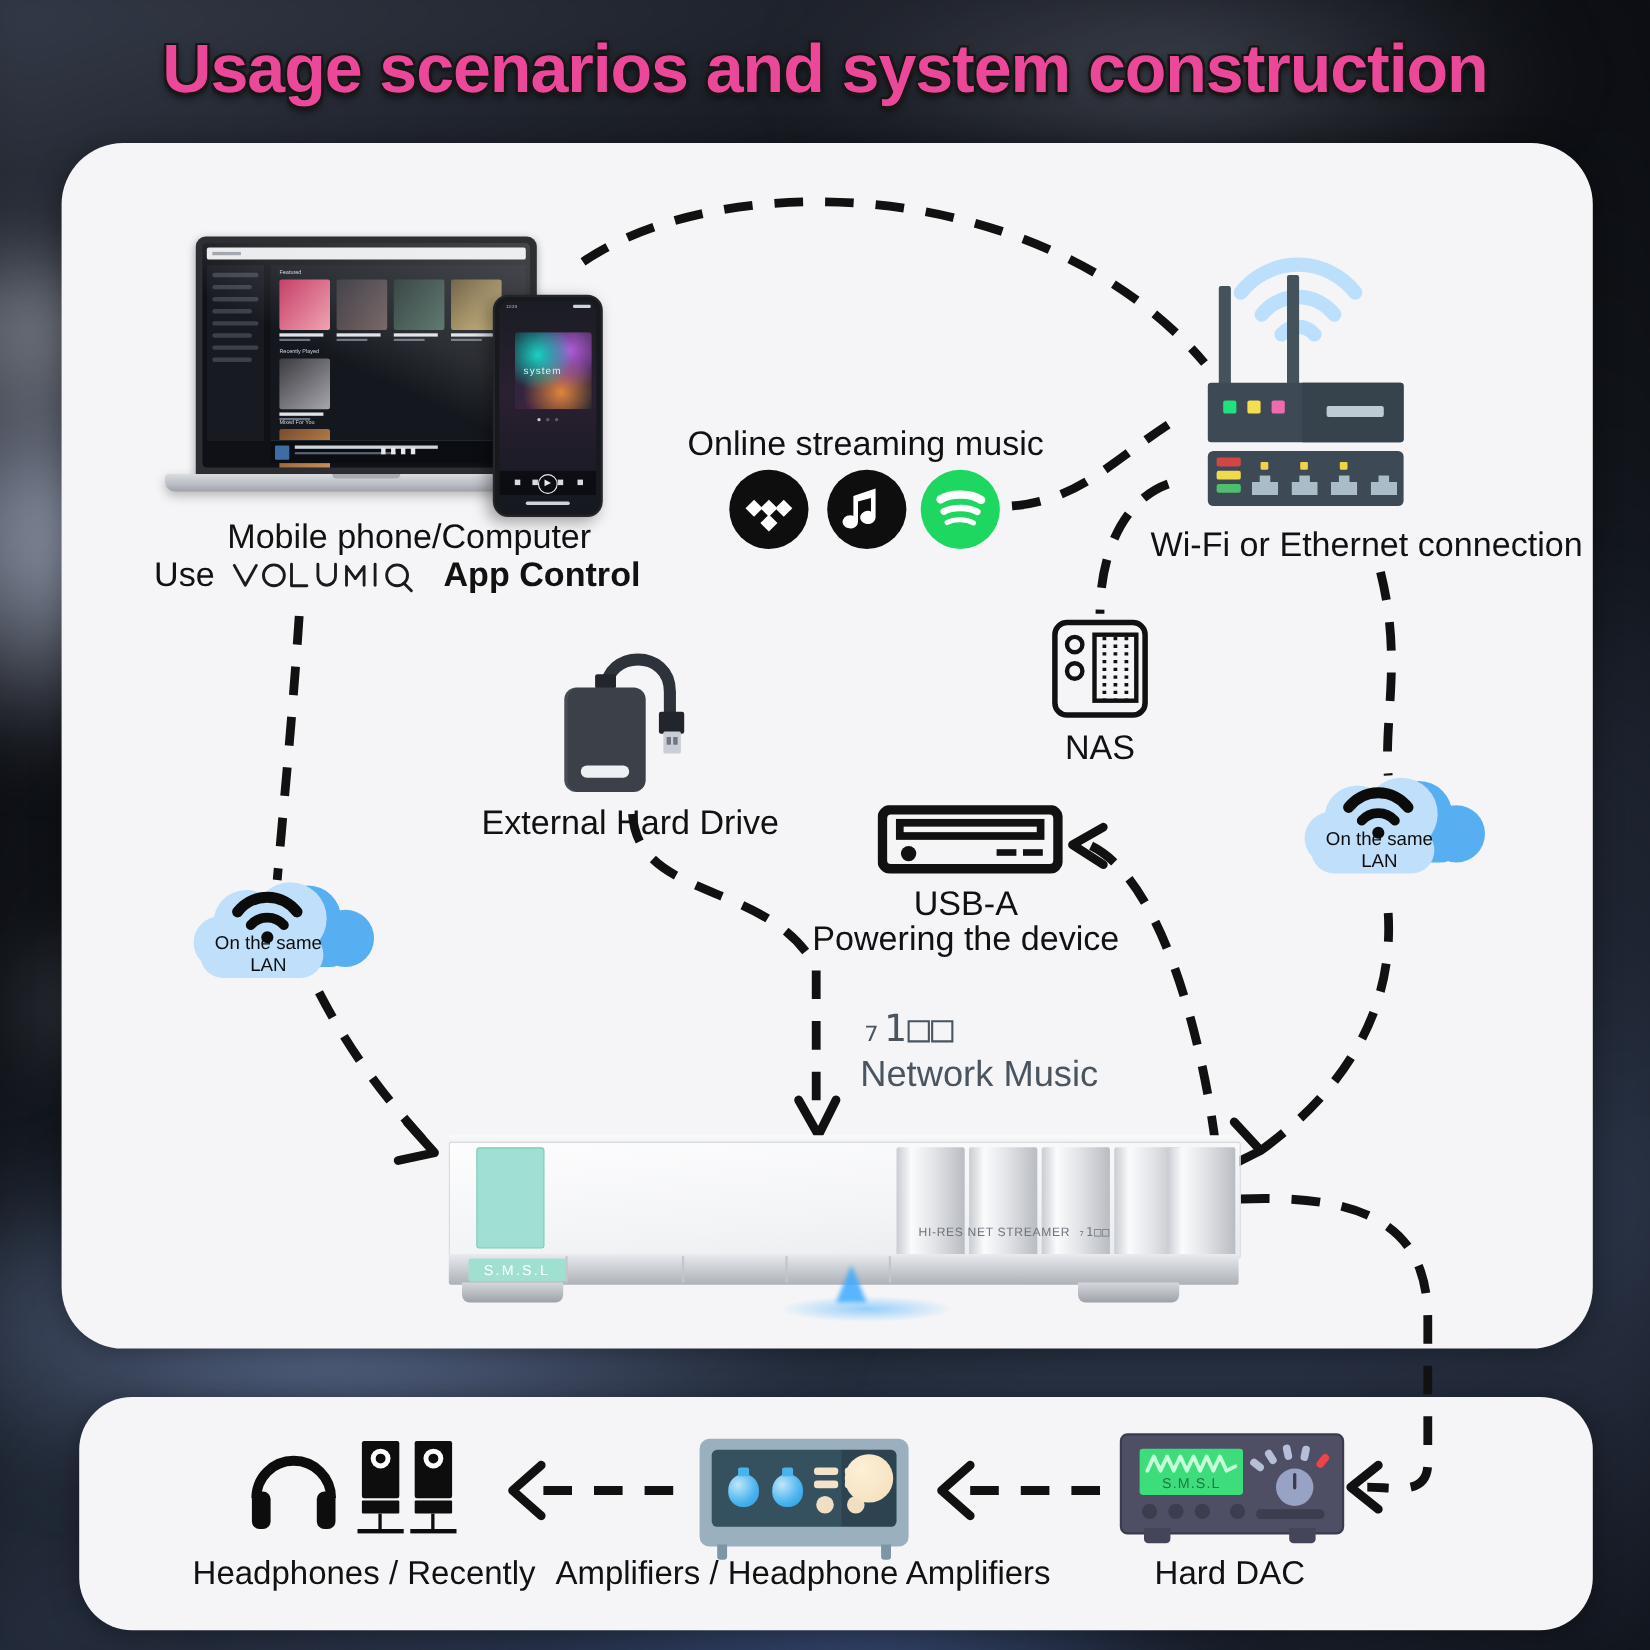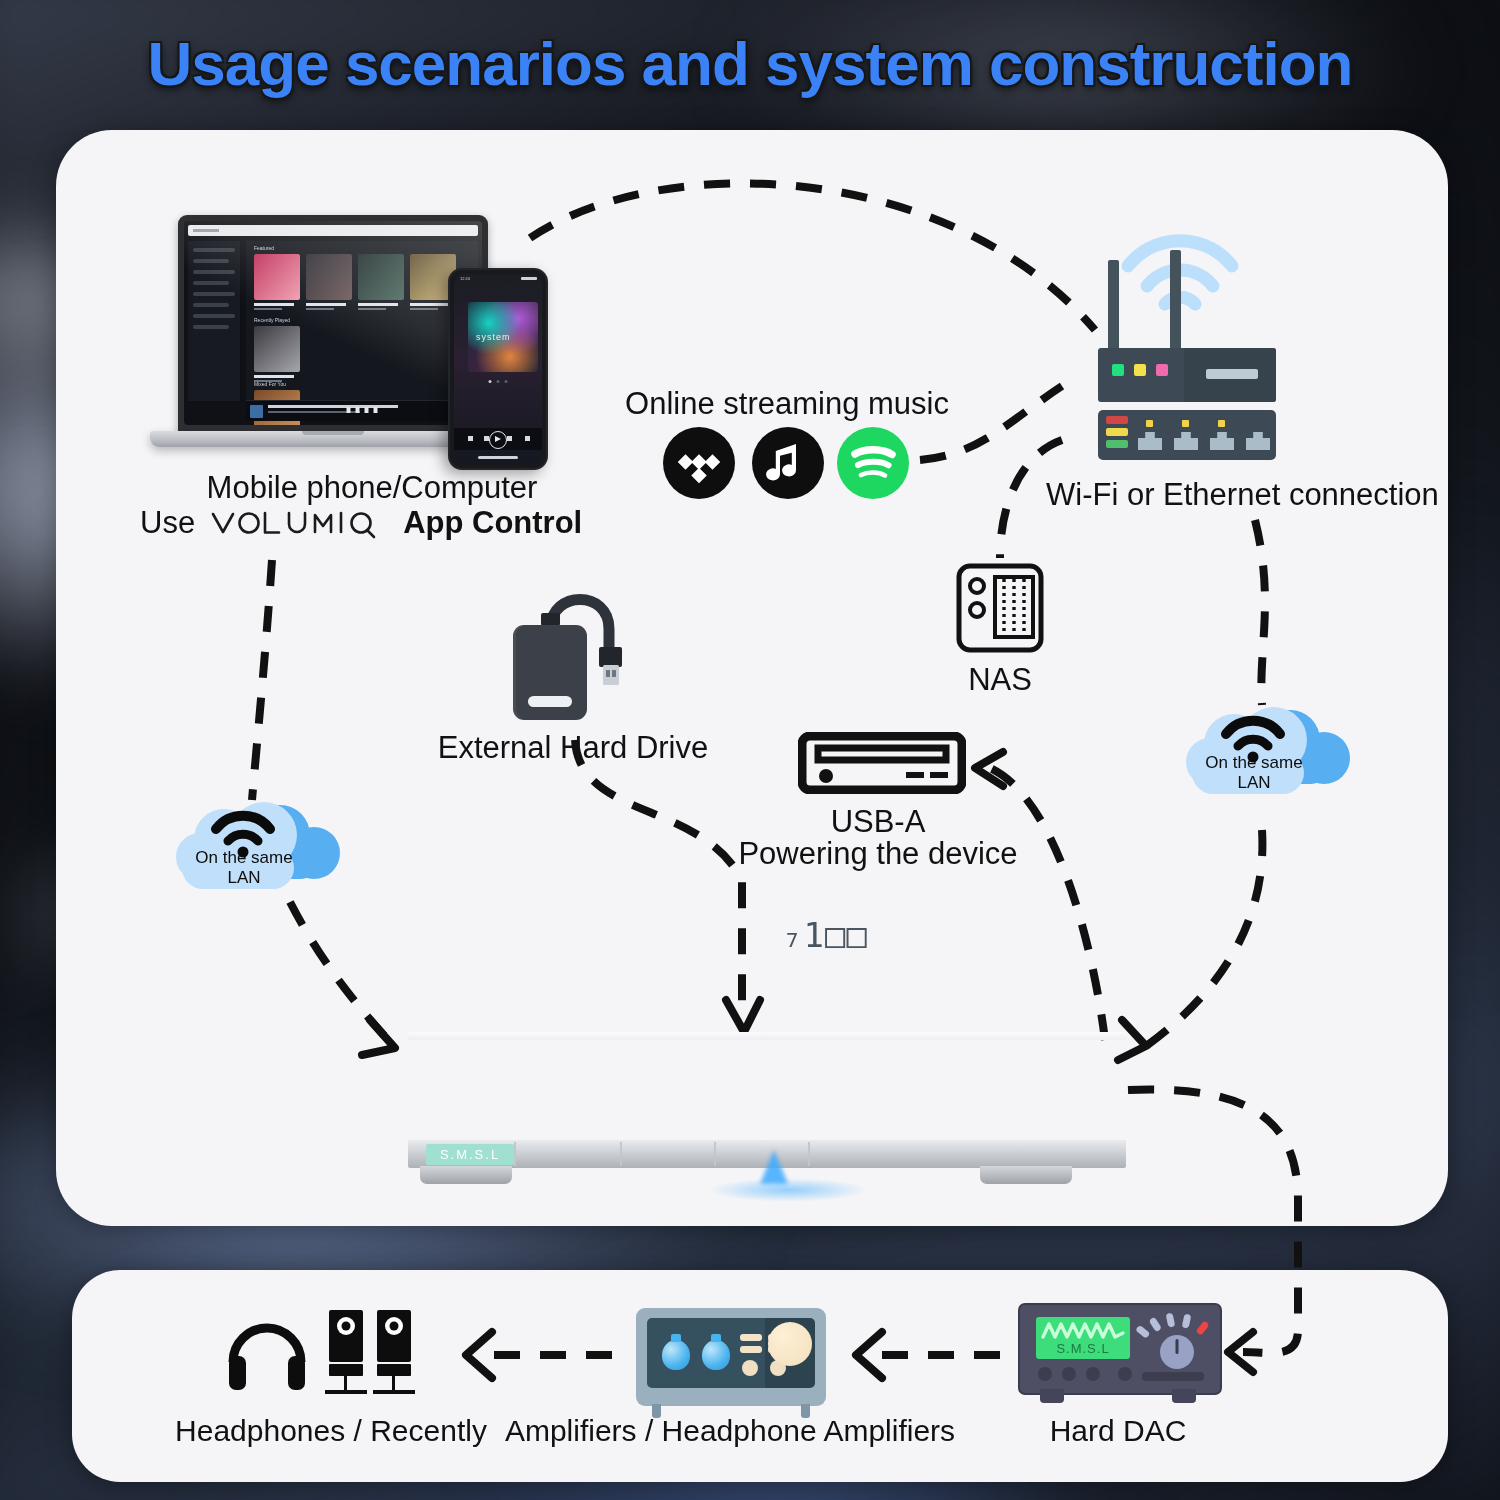--- a/index.html
+++ b/index.html
@@ -21,21 +21,21 @@
       radial-gradient(ellipse 380px 300px at 92% 50%,rgba(30,36,48,.9),rgba(30,36,48,0) 70%),
       radial-gradient(ellipse 500px 160px at 70% 8%,rgba(150,160,180,.35),rgba(150,160,180,0) 72%);}
   #bg .l3{background:
       radial-gradient(ellipse 300px 120px at 6% 22%,rgba(225,230,240,.55),rgba(225,230,240,0) 70%),
       radial-gradient(ellipse 260px 90px at 14% 60%,rgba(200,210,235,.5),rgba(200,210,235,0) 70%),
       radial-gradient(ellipse 700px 120px at 45% 99%,rgba(40,60,105,.8),rgba(40,60,105,0) 70%);}
 
   
   #title{
     position:absolute;left:0;right:0;top:28px;text-align:center;
-    font-size:62px;font-weight:bold;color:#3b82f6;letter-spacing:-1px;
+    font-size:62px;font-weight:bold;color:#ec4899;letter-spacing:-1px;
     font-family:"Liberation Sans", sans-serif;
     text-shadow:
       0 0 2px #000, 2px 2px 0 #1a1a1a, -2px 2px 0 #1a1a1a,
       2px -2px 0 #1a1a1a, -2px -2px 0 #1a1a1a,
       0 3px 8px rgba(0,0,0,.8);
     white-space:nowrap;
   }
 
   
   .panel{
@@ -507,24 +507,37 @@
       <path d="M8,20 A34,34 0 0 1 62,20" stroke-width="10"></path>
       <path d="M20,32 A20,20 0 0 1 50,32" stroke-width="9"></path>
     </g>
     <circle cx="35" cy="43" r="5.5" fill="#0b0b0b"></circle>
   </svg>
   <div class="txt">On the same LAN</div>
 </div>
 
 <div id="n100-cap">
   <div class="n-logo">₇1□□</div>
+  <div class="n-cap-l">Network Music</div>
 </div>
 
 <div id="n100">
   <div class="n-top"></div>
+  <div class="n-body">
+    <div class="n-mint"></div>
+    <div class="n-heat" style="left:406px;"></div>
+    <div class="n-heat" style="left:472px;"></div>
+    <div class="n-heat" style="left:538px;"></div>
+    <div class="n-heat" style="left:604px;"></div>
+    <div class="n-heat" style="left:652px;width:62px;"></div>
+    <div class="n-txt">
+      <span>HI-RES NET STREAMER</span>
+      &nbsp;<span style="font-family:'DejaVu Sans Mono',monospace;">₇1□□</span>
+    </div>
+  </div>
   <div class="n-foot"></div>
   <div class="n-seam" style="left:106px;"></div>
   <div class="n-seam" style="left:212px;"></div>
   <div class="n-seam" style="left:306px;"></div>
   <div class="n-seam" style="left:400px;"></div>
   <div class="n-badge">S.M.S.L</div>
   <div class="n-led"></div>
   <div class="n-glow"></div>
   <div class="n-feet" style="left:12px;"></div>
   <div class="n-feet" style="left:572px;"></div>

